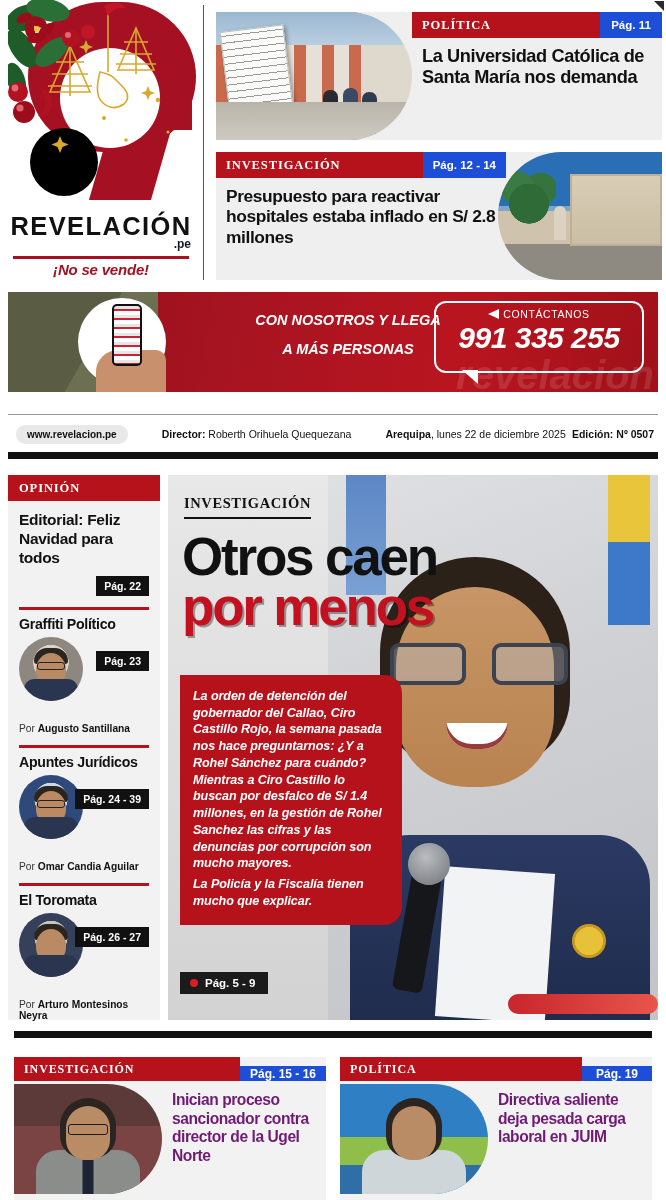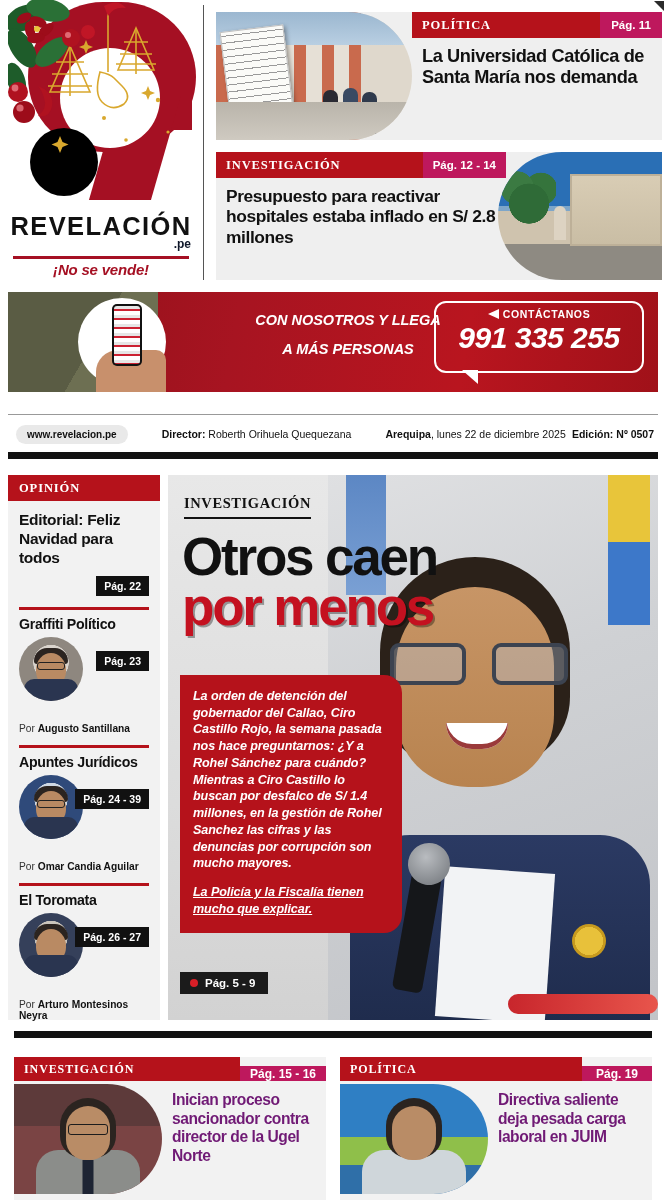--- a/index.html
+++ b/index.html
@@ -124,21 +124,21 @@
   .hl1 .hl-body { left: 196px; width: 250px; }
   .hl2 .hl-body { left: 0; width: 290px; }
 
   .tagrow { position: relative; height: 26px; display: flex; }
   .tag-red {
     background: #b5121b; color: #fff; font-size: 12.5px; font-weight: 800;
     letter-spacing: .9px; display: flex; align-items: center; padding: 0 10px;
     font-family: "Liberation Serif", serif; flex: 1 1 auto;
   }
   .tag-blk {
-    background: #be185d; color: #fff; font-size: 11.5px; font-weight: 800;
+    background: #1d4ed8; color: #fff; font-size: 11.5px; font-weight: 800;
     display: flex; align-items: center; justify-content: center; padding: 0 10px;
     flex: 0 0 auto; min-width: 62px;
   }
   .hl-title {
     padding: 8px 8px 0 10px; font-size: 18.2px; line-height: 1.17;
     font-weight: 900; color: #111; letter-spacing: -0.4px;
   }
   .hl2 .hl-title { font-size: 17.4px; }
 
   
@@ -171,21 +171,21 @@
   .ad-bubble {
     position: absolute; right: 14px; top: 9px; width: 210px; height: 72px;
     border: 2.5px solid #fff; border-radius: 12px; background: transparent;
   }
   .ad-bubble::after {
     content:""; position:absolute; left: 26px; bottom: -13px; width: 0; height: 0;
     border-left: 16px solid transparent; border-right: 0 solid transparent;
     border-top: 14px solid #fff;
   }
   .ad-ct { position: absolute; top: 5px; left: 0; width: 100%; text-align: center;
-    color: #fff; font-size: 10.5px; font-weight: 700; letter-spacing: .6px; }
+    color: #fff; font-size: 10.5px; font-weight: 400; letter-spacing: .6px; }
   .ad-mega { display:inline-block; width: 0; height: 0; margin-right: 4px;
     border-top: 5px solid transparent; border-bottom: 5px solid transparent; border-right: 11px solid #fff; vertical-align: -1px; }
   .ad-phonenum {
     position: absolute; top: 18px; left: 0; width: 100%; text-align: center;
     font-size: 30px; font-weight: 900; font-style: italic; color: #fff;
     letter-spacing: -0.5px;
   }
   .ad-wm { position:absolute; right: 4px; bottom: -6px; font-size: 40px; font-weight:900;
     color: rgba(255,255,255,.12); font-style: italic; }
 
@@ -290,21 +290,21 @@
     font-size: 53px; line-height: .92; font-weight: 900; color: #c41120;
     letter-spacing: -2.2px; text-shadow: 2px 2px 0 rgba(0,0,0,.35);
   }
   .ms-box {
     position: absolute; left: 12px; top: 200px; width: 222px;
     background: #b5121b; color: #fff; padding: 13px 12px 15px 13px;
     border-radius: 0 18px 18px 0;
     font-size: 12.6px; line-height: 1.33; font-weight: 800; font-style: italic;
     letter-spacing: -.1px;
   }
-  .ms-box p + p { margin-top: 12px; text-decoration: underline; }
+  .ms-box p + p { margin-top: 4px; }
   .ms-pag {
     position: absolute; left: 12px; top: 497px;
     background: #1b1b1b; color: #fff; font-size: 11.5px; font-weight: 800;
     padding: 5px 12px 5px 10px; display: flex; align-items: center; gap: 7px;
   }
   .reddot { width: 8px; height: 8px; border-radius: 50%; background: #d81f27; display:inline-block; }
 
   .blackbar2 { position: absolute; left: 14px; top: 1031px; width: 638px; height: 7px; background: #111; }
 
   
@@ -445,20 +445,21 @@
     </div>
   </div>
 
   <div class="ad">
     <div class="ad-person"></div>
     <div class="ad-circle"></div>
     <div class="ad-hand"></div>
     <div class="ad-phone">
         <i></i>
       </div>
+    <div class="ad-wm">revelacion</div>
     <div class="ad-text">
       <div class="t2">CON NOSOTROS Y LLEGA</div>
       <div class="t2">A MÁS PERSONAS</div>
     </div>
     <div class="ad-bubble">
       <div class="ad-ct">
         <span class="ad-mega"></span><span>CONTÁCTANOS</span>
       </div>
       <div class="ad-phonenum">991 335 255</div>
     </div>

